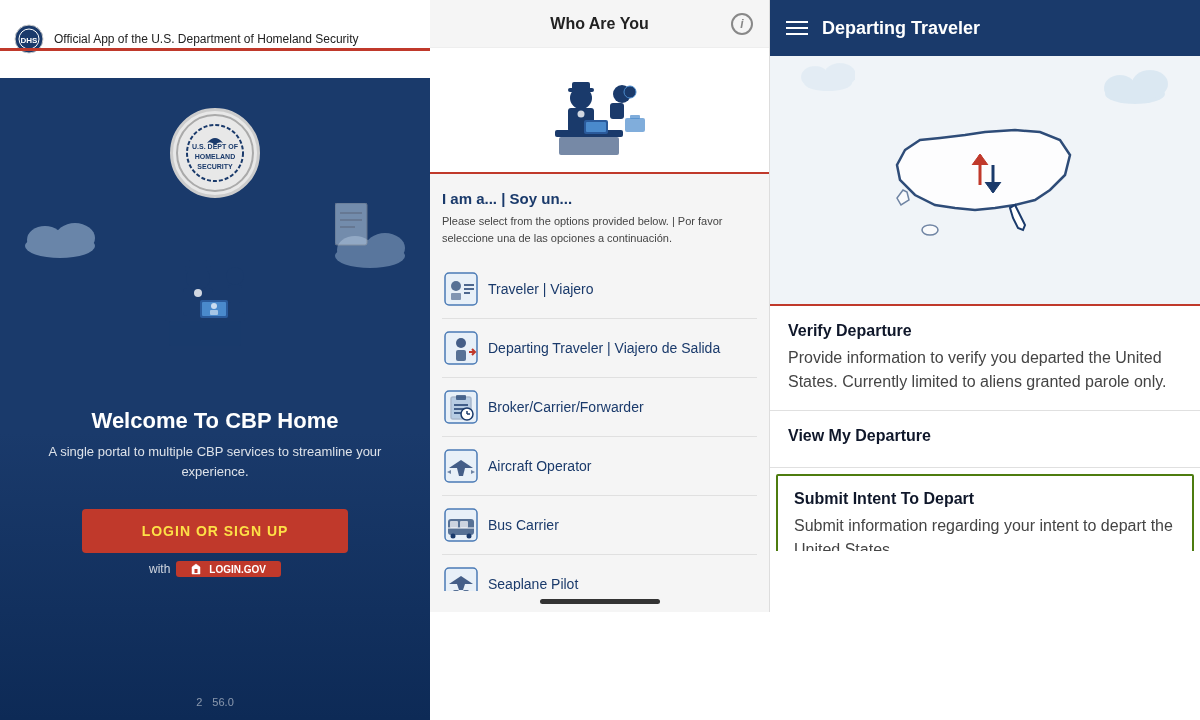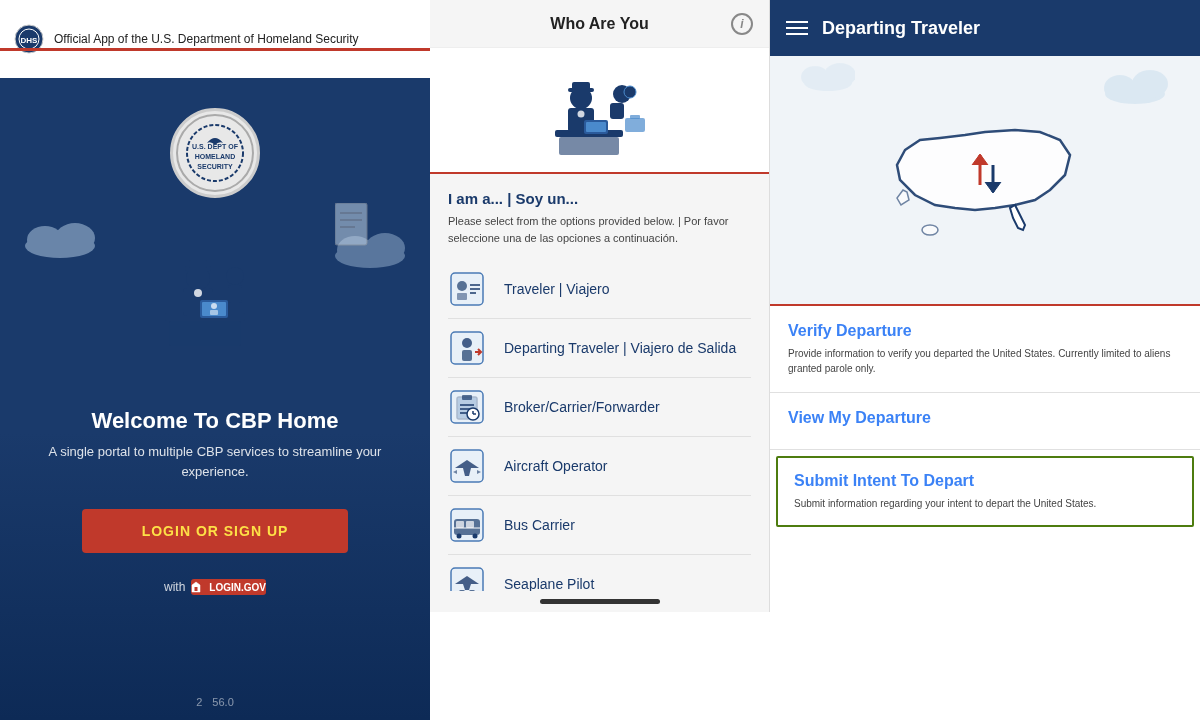--- a/index.html
+++ b/index.html
@@ -88,30 +88,30 @@
       border-radius: 4px;
       padding: 14px 60px;
       margin-top: 28px;
       cursor: pointer;
       text-transform: uppercase;
     }
     #panel1 .login-gov-row {
       display: flex;
       align-items: center;
       gap: 6px;
-      margin-top: 26px;
+      margin-top: 8px;
       color: rgba(255,255,255,0.8);
       font-size: 12px;
     }
     #panel1 .login-gov-badge {
       background: #c0392b;
       color: white;
       font-size: 10px;
       font-weight: 700;
-      padding: 2px 0;
+      padding: 2px 15px;
       border-radius: 3px;
       display: inline-flex;
       align-items: center;
       gap: 8px;
     }
     #panel1 .bottom-bar {
       position: absolute;
       bottom: 12px;
       left: 0; right: 0;
       display: flex;
@@ -169,40 +169,40 @@
       cursor: pointer;
     }
     #panel2 .panel2-figure {
       background: white;
       display: flex;
       justify-content: center;
       padding: 20px 0 14px;
       border-bottom: 2px solid #c0392b;
     }
     #panel2 .panel2-body {
-      padding: 16px 18px;
+      padding: 16px 12px;
       overflow-y: auto;
       flex: 1;
     }
     #panel2 .section-title {
       font-size: 15px;
       font-weight: 700;
       color: #1a3a6b;
       margin-bottom: 6px;
     }
     #panel2 .section-desc {
       font-size: 11px;
       color: #444;
       line-height: 1.5;
       margin-bottom: 14px;
     }
     .menu-item {
       display: flex;
       align-items: center;
-      gap: 18px;
+      gap: 8px;
       padding: 10px 0;
       border-bottom: 1px solid #e0e0e0;
       cursor: pointer;
     }
     .menu-item-icon {
       width: 38px;
       height: 38px;
       flex-shrink: 0;
       display: flex;
       align-items: center;
@@ -277,25 +277,25 @@
     }
     .card-section.highlighted {
       border: 2px solid #4d7c0f;
       margin: 6px;
       border-radius: 2px;
       padding: 14px 16px;
     }
     .card-title {
       font-size: 16px;
       font-weight: 700;
-      color: #3b82f6;
+      color: #0f172a;
       margin-bottom: 6px;
     }
     .card-desc {
-      font-size: 10px;
+      font-size: 16px;
       color: #444;
       line-height: 1.5;
     }
 
     
     svg { display: block; }
   </style>
 </head>
 <body>
 

